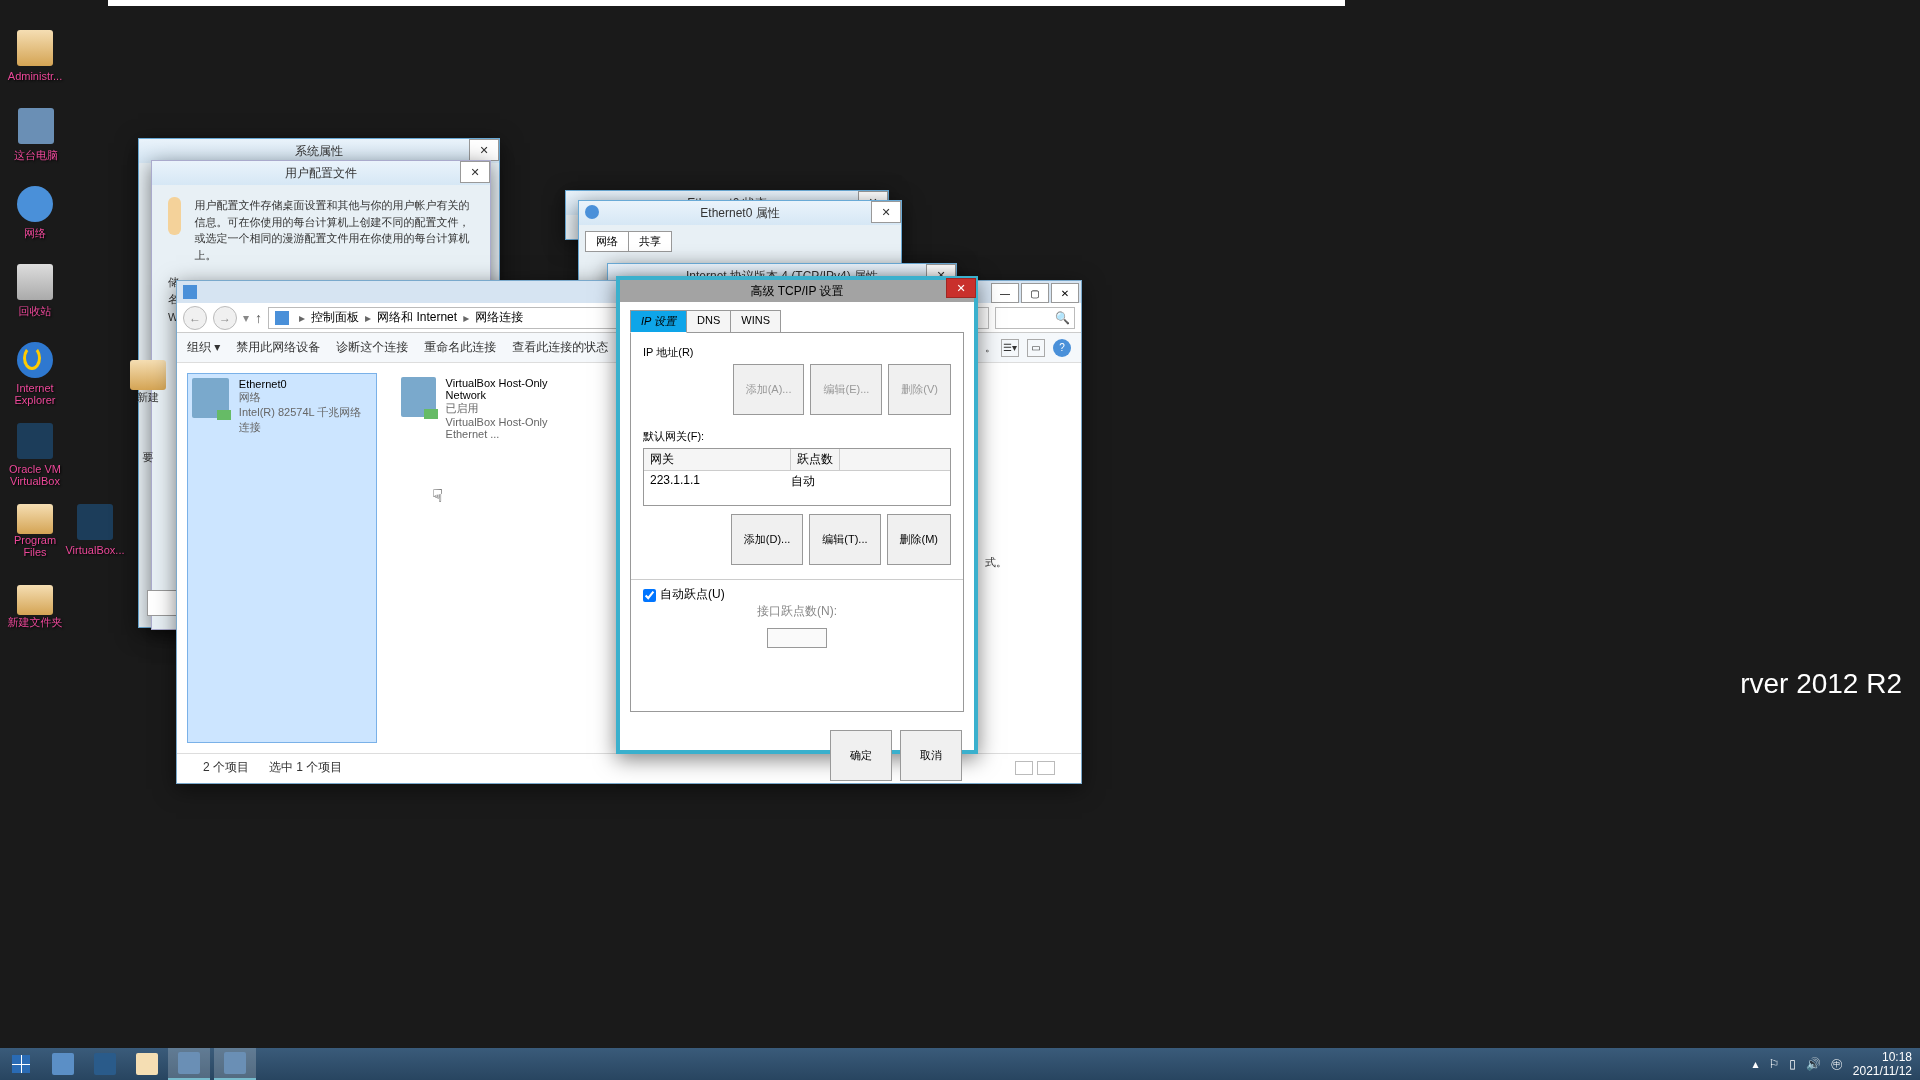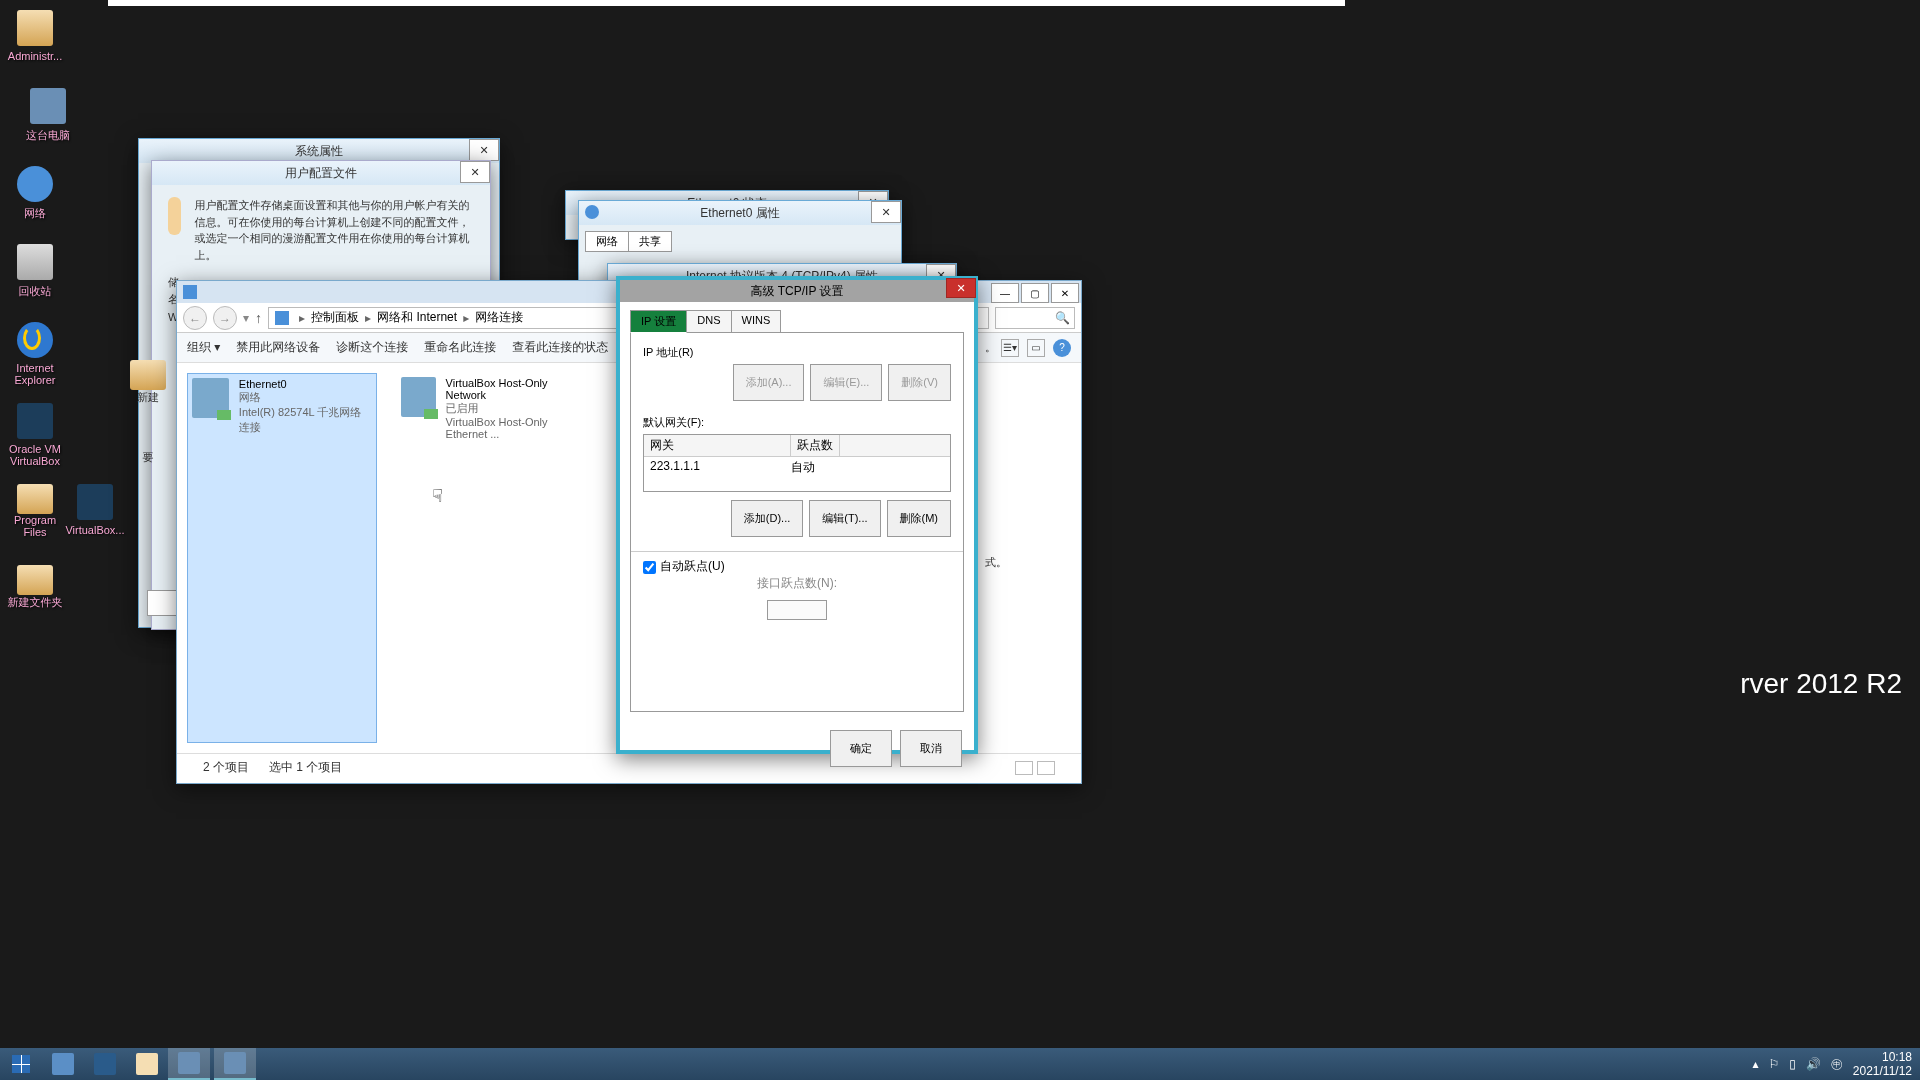--- a/index.html
+++ b/index.html
@@ -1,20 +1,20 @@
 <!DOCTYPE html>
 <html><head>
 <meta charset="utf-8">
 <style>
 * { margin: 0; padding: 0; box-sizing: border-box; font-family: "Microsoft YaHei", "Segoe UI", sans-serif; font-size: 12px; }
 body { width: 1920px; height: 1080px; background: #1a1a1a; position: relative; overflow: hidden; }
 .top-strip { position: absolute; left: 108px; top: 0; right: 575px; height: 6px; background: #fff; }
 
 
-.desktop-icon { position: absolute; width: 60px; text-align: center; color: #f9a8d4; }
+.desktop-icon { position: absolute; width: 60px; text-align: center; color: #ec4899; margin-top: 20px; }
 .desktop-icon .icon-img { width: 36px; height: 36px; margin: 0 auto 4px; }
 .desktop-icon .label { font-size: 11px; text-shadow: 1px 1px 2px #000; }
 
 
 .watermark { position: absolute; right: 18px; top: 668px; color: #fff; font-size: 28px; font-weight: 300; }
 
 
 .window { position: absolute; background: #fff; border: 1px solid #6aaad6; box-shadow: 0 5px 20px rgba(0,0,0,0.5); }
 .title-bar { height: 24px; background: linear-gradient(#eaf3fb,#d6e7f5); display: flex; align-items: center; justify-content: center; position: relative; font-size: 12px; color: #333; }
 .title-bar .title { flex: 1; text-align: center; }
@@ -68,32 +68,32 @@
 
 
 .win-ipv4 { left: 607px; top: 263px; width: 350px; height: 60px; background: #e8f0f5; }
 
 
 .win-adv { left: 616px; top: 276px; width: 362px; height: 478px; background: #fff; border: 4px solid #3ab0cd; }
 .win-adv .title-bar { background: #a3a3a3; color: #000; font-size: 12px; height: 22px; }
 .win-adv .close-btn.red { top: -2px; right: -2px; width: 30px; height: 20px; }
 .adv-tabs { display: flex; margin: 8px 10px 0; }
 .adv-tab { border: 1px solid #999; padding: 3px 10px; font-size: 11px; margin-right: -1px; background: #f5f5f5; }
-.adv-tab.active { background: #15803d; border-bottom: 1px solid #fff; position: relative; z-index: 2; }
+.adv-tab.active { background: #0ea5e9; border-bottom: 1px solid #fff; position: relative; z-index: 2; font-style: italic; }
 .adv-content { border: 1px solid #999; margin: -1px 10px 10px; padding: 12px; height: 380px; position: relative; }
 .group-label { font-size: 11px; margin-bottom: 4px; }
 .list-box { border: 1px solid #999; background: #fff; height: 58px; font-size: 11px; margin-bottom: 8px; }
 .list-head { display: flex; border-bottom: 1px solid #ccc; background: #f5f5f5; }
 .list-head div { padding: 2px 6px; border-right: 1px solid #ccc; }
 .list-head div:first-child { width: 48%; }
 .list-body { padding: 2px 6px; }
 .list-body .row { display: flex; }
 .list-body .row div:first-child { width: 48%; }
 .btn-row { display: flex; justify-content: flex-end; gap: 6px; margin-bottom: 14px; }
-.btn { border: 1px solid #999; background: #f0f0f0; padding: 10px 12px; font-size: 11px; min-width: 62px; text-align: center; }
+.btn { border: 1px solid #999; background: #f0f0f0; padding: 17px 12px; font-size: 11px; min-width: 62px; text-align: center; }
 .btn.disabled { color: #999; }
 .checkbox-row { font-size: 11px; margin-top: 6px; }
 .checkbox-row input { vertical-align: middle; margin-right: 4px; }
 .metric-row { display: flex; align-items: center; gap: 8px; font-size: 11px; color: #888; flex-direction: column; }
 .metric-row input[type=text] { width: 60px; height: 20px; border: 1px solid #999; }
 .adv-footer { display: flex; justify-content: flex-end; gap: 8px; padding: 8px 12px; align-items: center; }
 
 
 .side-note { position: absolute; left: 985px; top: 555px; font-size: 11px; color: #333; }
 .side-note2 { position: absolute; left: 985px; top: 340px; font-size: 11px; color: #333; }
@@ -112,21 +112,21 @@
 </style>
 </head>
 <body>
 
 <div class="top-strip"></div>
 
 <div class="desktop-icon" style="left:5px; top:10px">
   <div class="icon-img" style="background:linear-gradient(#f5deb3,#d4a454);border-radius:3px"></div>
   <div class="label">Administr...</div>
 </div>
-<div class="desktop-icon" style="left:18px; top:88px">
+<div class="desktop-icon" style="left:6px; top:88px">
   <div class="icon-img" style="background:#6a8fb5;border-radius:3px"></div>
   <div class="label">这台电脑</div>
 </div>
 <div class="desktop-icon" style="left:5px; top:166px">
   <div class="icon-img" style="background:#4a90d9;border-radius:18px"></div>
   <div class="label">网络</div>
 </div>
 <div class="desktop-icon" style="left:5px; top:244px">
   <div class="icon-img" style="background:linear-gradient(#ddd,#aaa);border-radius:3px"></div>
   <div class="label">回收站</div>

